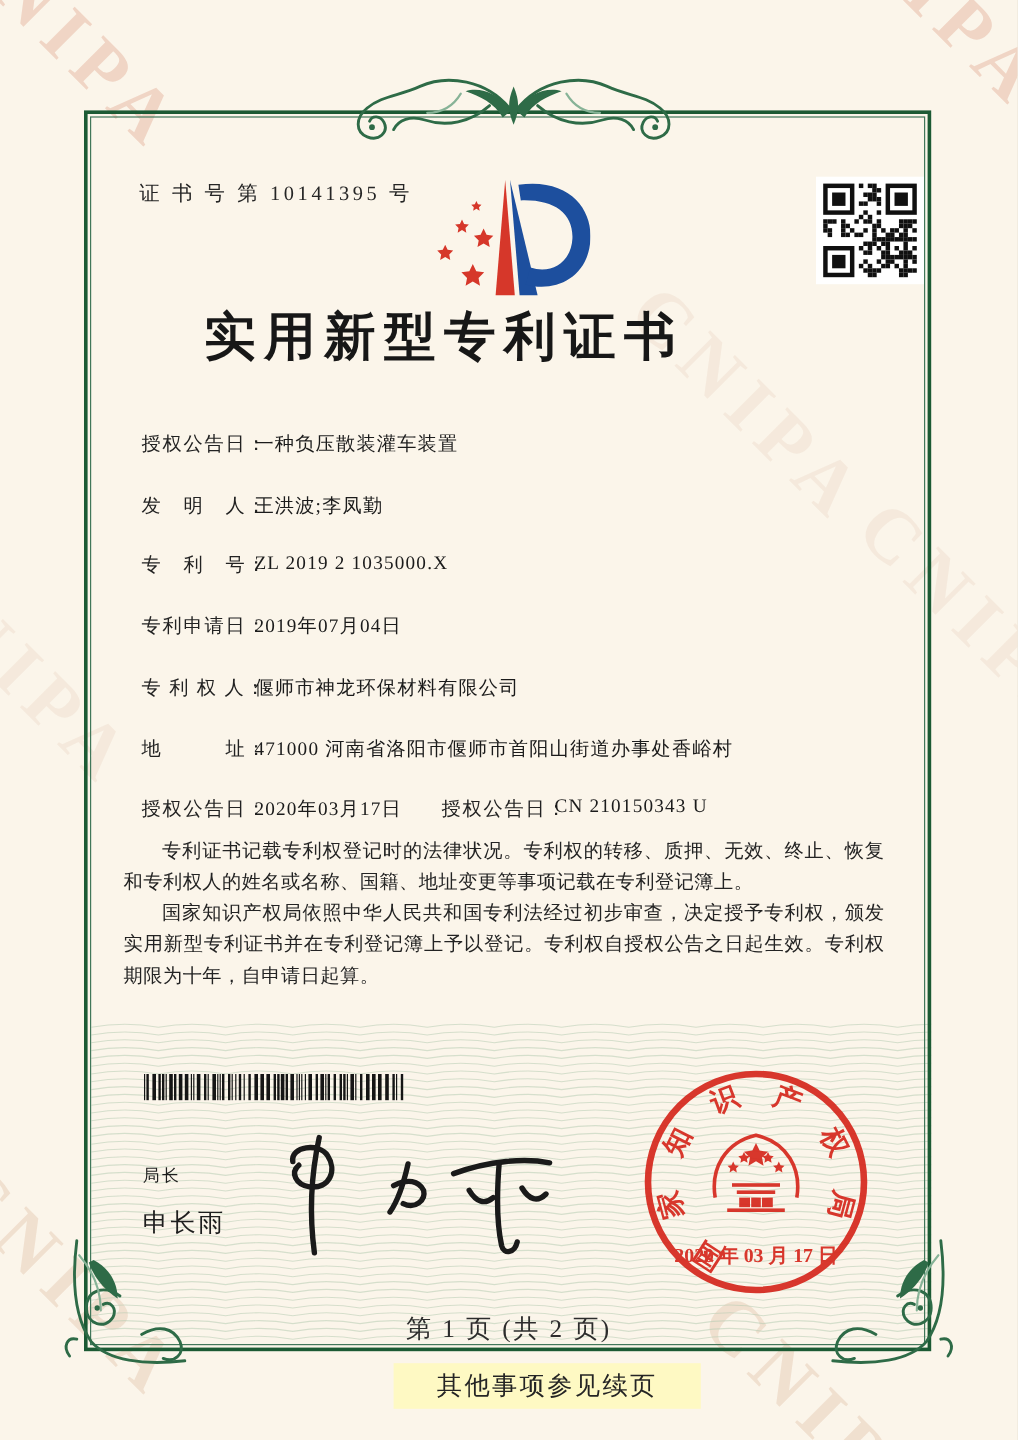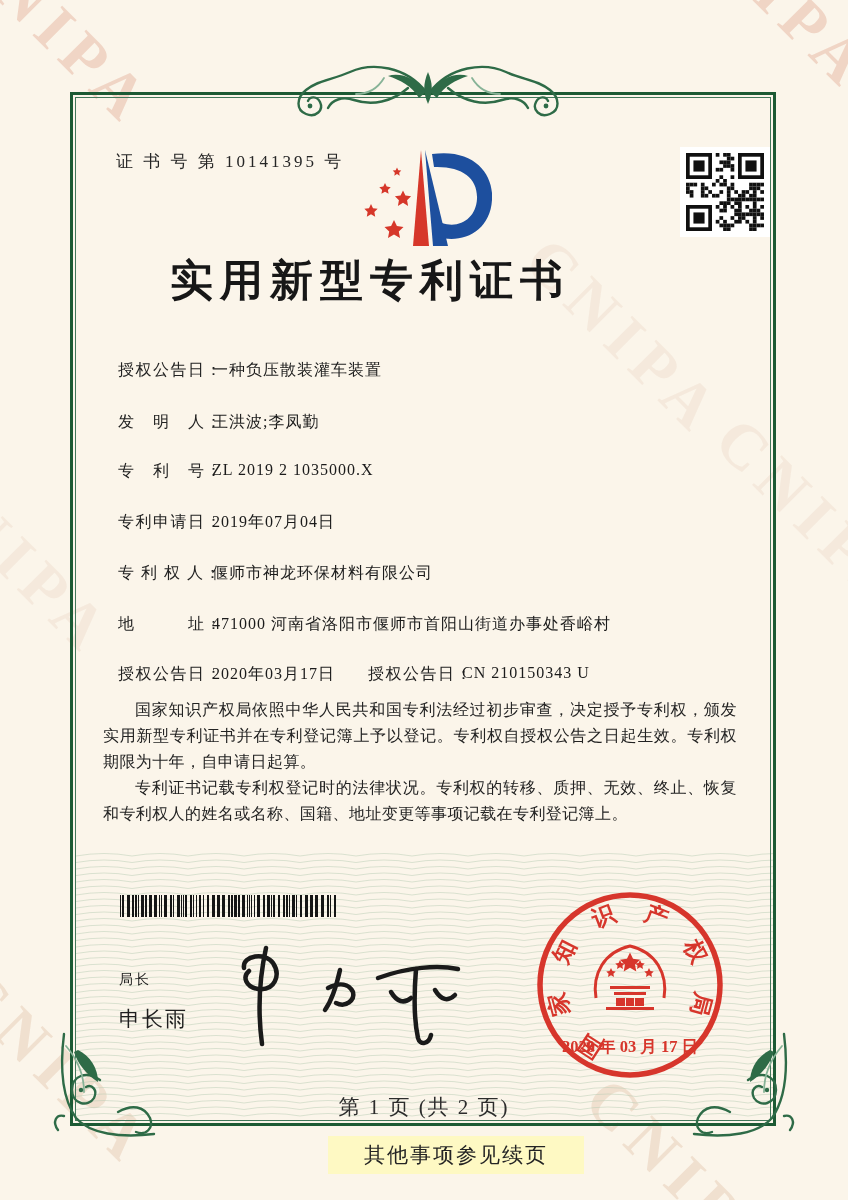--- a/index.html
+++ b/index.html
@@ -350,22 +350,22 @@
     <span class="fvalue">471000 河南省洛阳市偃师市首阳山街道办事处香峪村</span>
   </div>
   <div class="frow" style="top:664px;">
     <span class="flabel">授权公告日：</span>
     <span class="fvalue">2020年03月17日</span>
     <span class="fvalue2a">授权公告日：</span>
     <span class="fvalue2b">CN 210150343 U</span>
   </div>
 
   <div class="paras">
+    <p>专利证书记载专利权登记时的法律状况。专利权的转移、质押、无效、终止、恢复和专利权人的姓名或名称、国籍、地址变更等事项记载在专利登记簿上。</p>
     <p>国家知识产权局依照中华人民共和国专利法经过初步审查，决定授予专利权，颁发实用新型专利证书并在专利登记簿上予以登记。专利权自授权公告之日起生效。专利权期限为十年，自申请日起算。</p>
-    <p>专利证书记载专利权登记时的法律状况。专利权的转移、质押、无效、终止、恢复和专利权人的姓名或名称、国籍、地址变更等事项记载在专利登记簿上。</p>
   </div>
 
   <svg class="abs" style="left:120px;top:895px;" width="224" height="22">
     <g id="barcode-bars" fill="#151515">
         <rect x="0" y="0" width="1" height="22"></rect>
         <rect x="2" y="0" width="2" height="22"></rect>
         <rect x="7" y="0" width="3" height="22"></rect>
         <rect x="12" y="0" width="2" height="22"></rect>
         <rect x="15" y="0" width="2" height="22"></rect>
         <rect x="18" y="0" width="1" height="22"></rect>

